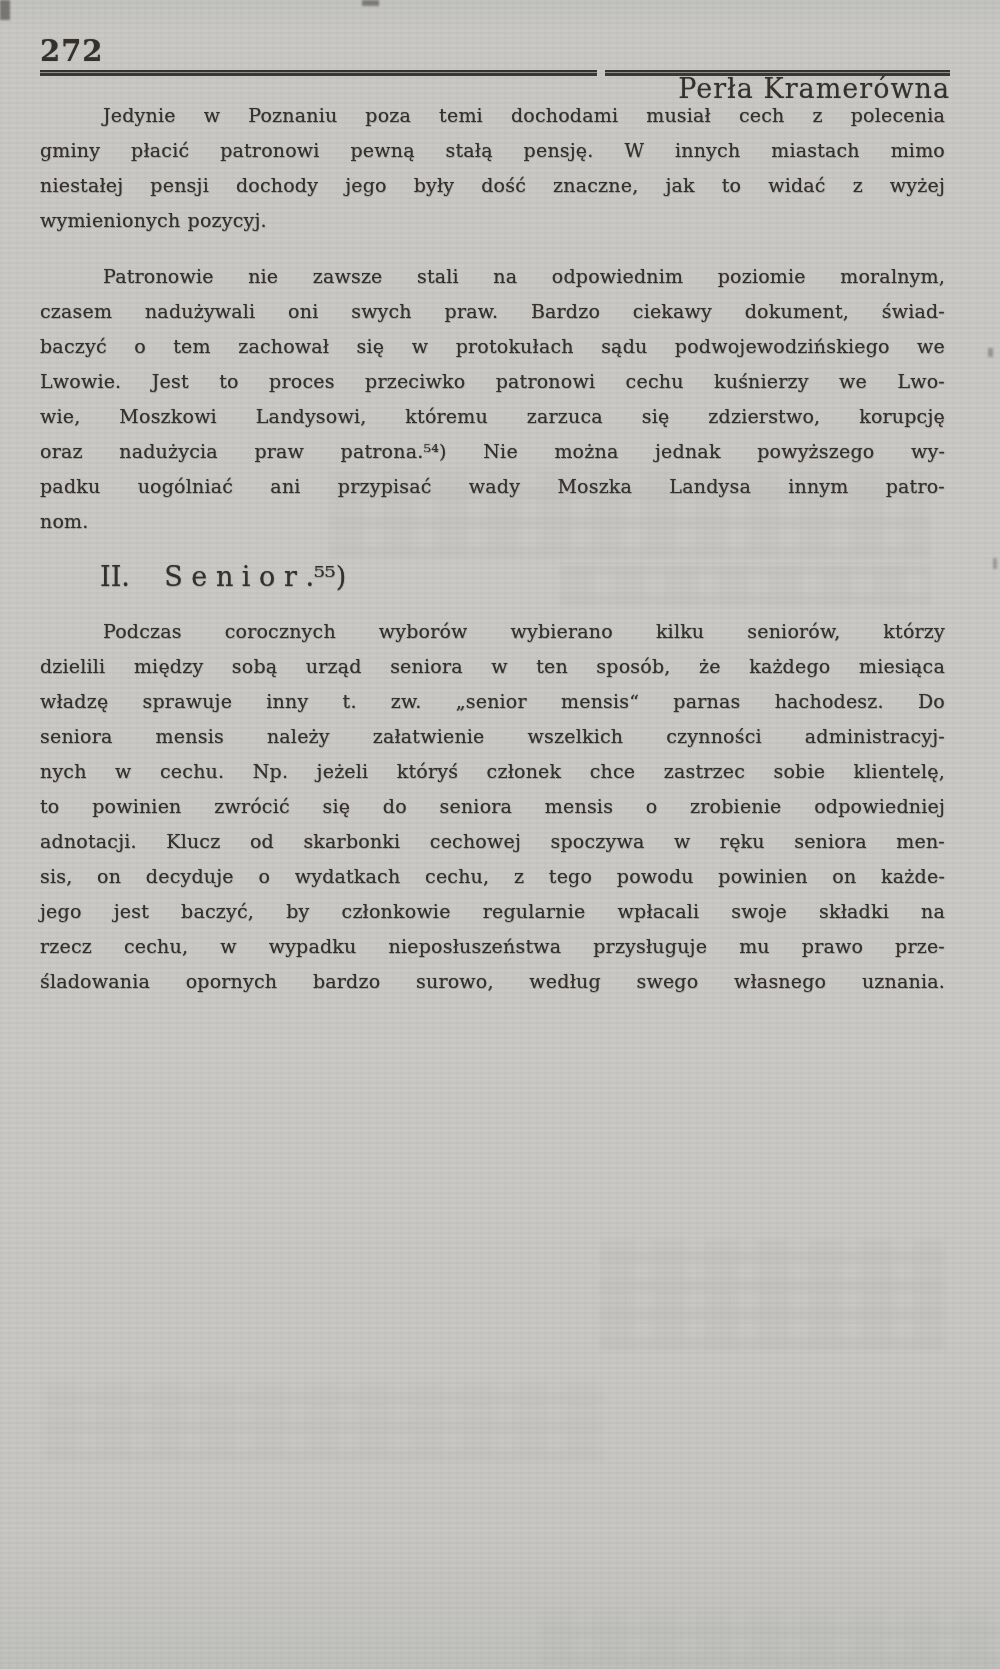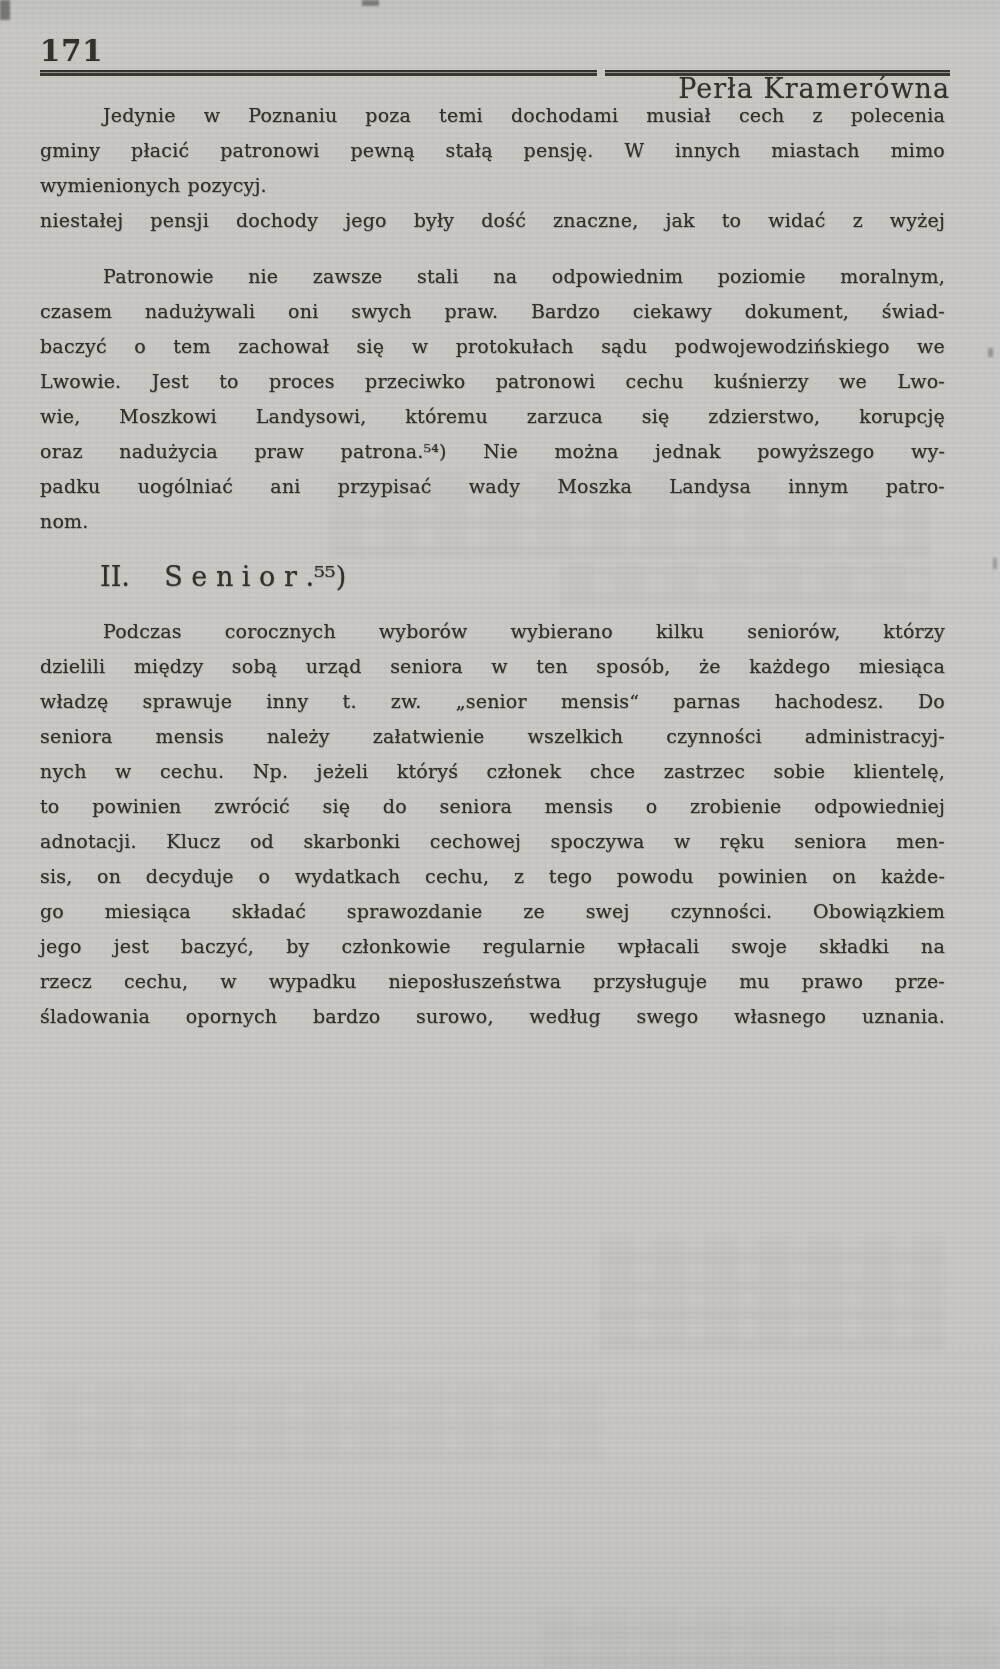--- a/index.html
+++ b/index.html
@@ -91,34 +91,34 @@
   .speck.s1 { left: 0; top: 0; width: 10px; height: 20px; opacity: .55; filter: blur(1px); }
   .speck.s2 { left: 362px; top: 0; width: 17px; height: 6px; opacity: .5; filter: blur(1px); }
   .speck.s3 { left: 988px; top: 348px; width: 5px; height: 9px; opacity: .35; filter: blur(1px); }
   .speck.s4 { left: 993px; top: 558px; width: 4px; height: 11px; opacity: .3; filter: blur(1px); }
 </style>
 </head>
 <body>
 
 <div class="page">
 
-  <div class="header-num">171</div>
+  <div class="header-num">272</div>
   <div class="header-title">Perła Kramerówna</div>
   <div class="header-rule">
     <span class="seg-left"></span>
     <span class="seg-right"></span>
   </div>
 
   <div class="content">
     <div id="paras-top">
         <div class="para">
           <div class="line first">Jedynie w Poznaniu poza temi dochodami musiał cech z polecenia</div>
           <div class="line">gminy płacić patronowi pewną stałą pensję. W innych miastach mimo</div>
+          <div class="line">niestałej pensji dochody jego były dość znaczne, jak to widać z wyżej</div>
           <div class="line last">wymienionych pozycyj.</div>
-          <div class="line">niestałej pensji dochody jego były dość znaczne, jak to widać z wyżej</div>
         </div>
         <div class="para">
           <div class="line first">Patronowie nie zawsze stali na odpowiednim poziomie moralnym,</div>
           <div class="line">czasem nadużywali oni swych praw. Bardzo ciekawy dokument, świad-</div>
           <div class="line">baczyć o tem zachował się w protokułach sądu podwojewodzińskiego we</div>
           <div class="line">Lwowie. Jest to proces przeciwko patronowi cechu kuśnierzy we Lwo-</div>
           <div class="line">wie, Moszkowi Landysowi, któremu zarzuca się zdzierstwo, korupcję</div>
           <div class="line">oraz nadużycia praw patrona.⁵⁴) Nie można jednak powyższego wy-</div>
           <div class="line">padku uogólniać ani przypisać wady Moszka Landysa innym patro-</div>
           <div class="line last">nom.</div>
@@ -128,21 +128,20 @@
     <div id="paras-bottom">
         <div class="para">
           <div class="line first">Podczas corocznych wyborów wybierano kilku seniorów, którzy</div>
           <div class="line">dzielili między sobą urząd seniora w ten sposób, że każdego miesiąca</div>
           <div class="line">władzę sprawuje inny t. zw. „senior mensis“ parnas hachodesz. Do</div>
           <div class="line">seniora mensis należy załatwienie wszelkich czynności administracyj-</div>
           <div class="line">nych w cechu. Np. jeżeli któryś członek chce zastrzec sobie klientelę,</div>
           <div class="line">to powinien zwrócić się do seniora mensis o zrobienie odpowiedniej</div>
           <div class="line">adnotacji. Klucz od skarbonki cechowej spoczywa w ręku seniora men-</div>
           <div class="line">sis, on decyduje o wydatkach cechu, z tego powodu powinien on każde-</div>
-          <div class="line">go miesiąca składać sprawozdanie ze swej czynności. Obowiązkiem</div>
           <div class="line">jego jest baczyć, by członkowie regularnie wpłacali swoje składki na</div>
           <div class="line">rzecz cechu, w wypadku nieposłuszeństwa przysługuje mu prawo prze-</div>
           <div class="line">śladowania opornych bardzo surowo, według swego własnego uznania.</div>
         </div>
       </div>
 
   </div>
 
   <div class="ghost g1"></div>
   <div class="ghost g2"></div>

